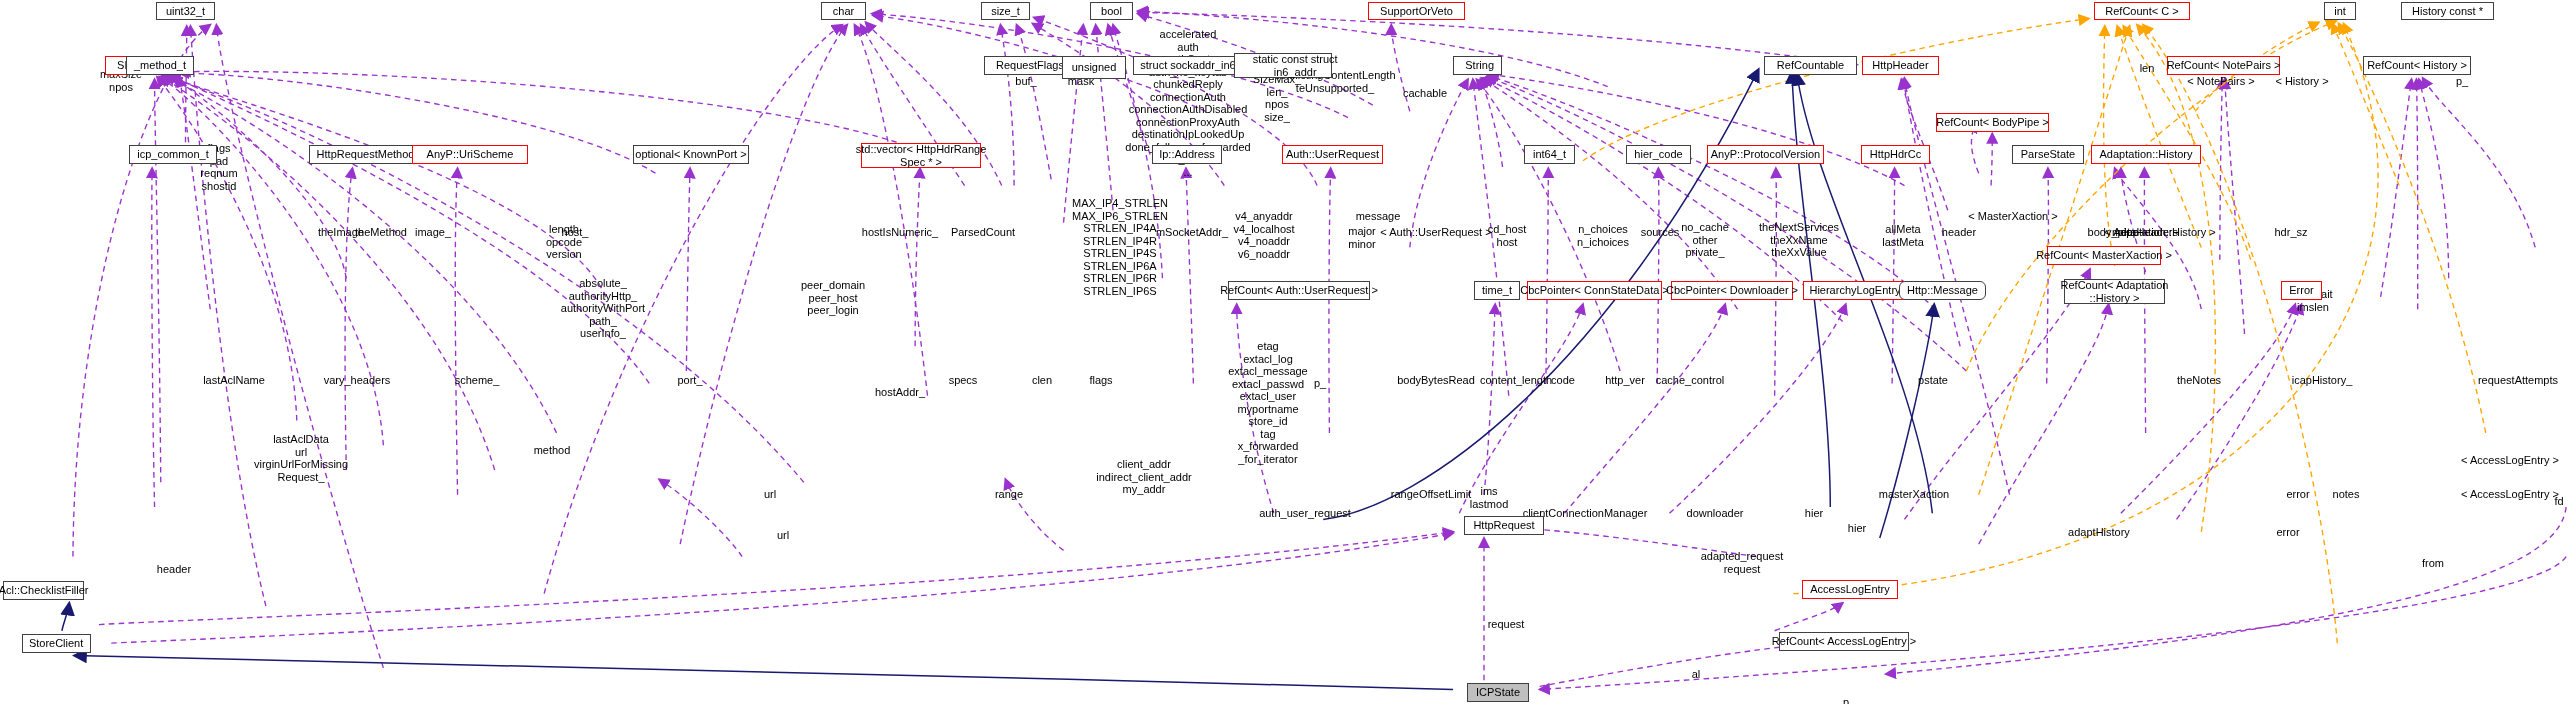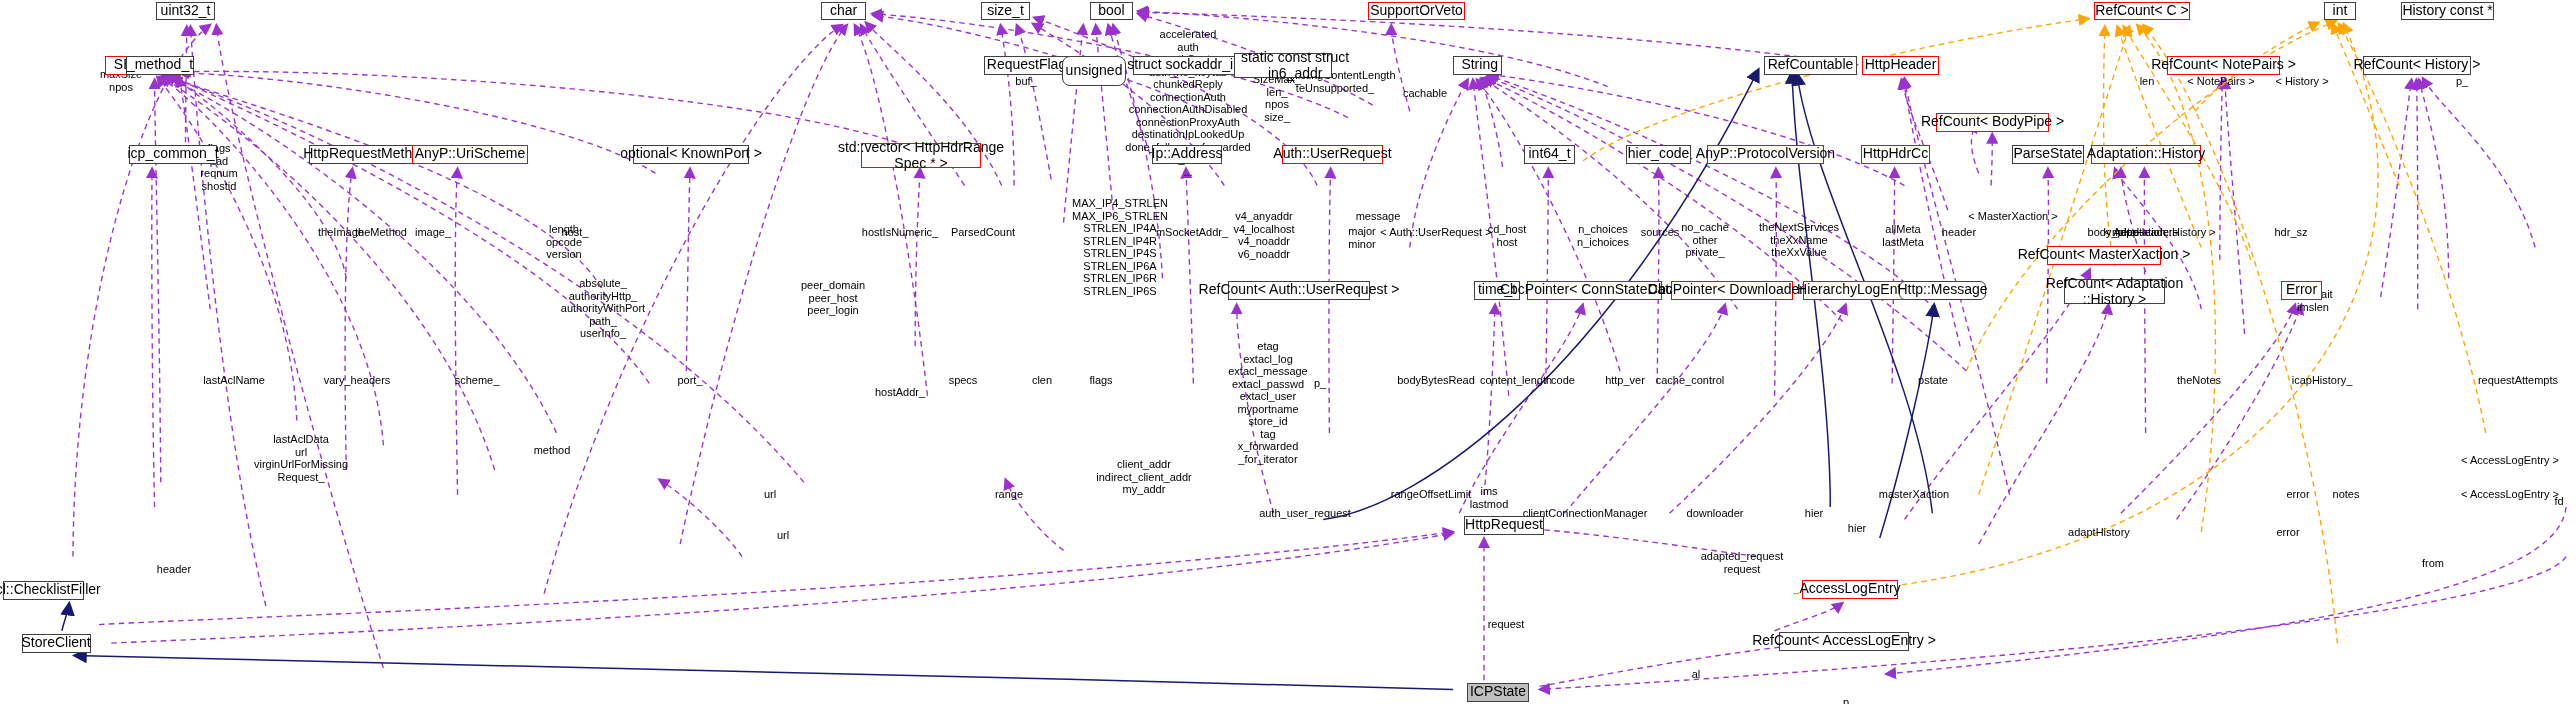--- a/index.html
+++ b/index.html
@@ -11,21 +11,21 @@
     font-family:"Liberation Sans","DejaVu Sans",sans-serif;
     overflow:hidden;
   }
   svg#edges{position:absolute;left:0;top:0;width:2576px;height:705px;}
   .node{
     position:absolute;
     box-sizing:border-box;
     background:#ffffff;
     border:1.2px solid #404040;
     color:#000000;
-    font-size:14px;
+    font-size:11px;
     line-height:1.12;
     display:flex;
     align-items:center;
     justify-content:center;
     text-align:center;
     white-space:pre;
     padding:1.2px 3.7px;
     z-index:5;
   }
   .node.red{border-color:#ff0000;}
@@ -176,21 +176,21 @@
       <div class="node" style="left: 821px; top: 1.9px; width: 45px; height: 18.6px;">char</div>
       <div class="node" style="left: 981px; top: 1.9px; width: 49px; height: 18.6px;">size_t</div>
       <div class="node" style="left: 1090px; top: 1.9px; width: 43px; height: 18.6px;">bool</div>
       <div class="node red" style="left: 1368px; top: 1.9px; width: 97px; height: 18.6px;">SupportOrVeto</div>
       <div class="node red" style="left: 2094px; top: 1.9px; width: 96px; height: 18.6px;">RefCount&lt; C &gt;</div>
       <div class="node" style="left: 2324px; top: 1.9px; width: 32px; height: 18.6px;">int</div>
       <div class="node" style="left: 2401px; top: 1.9px; width: 93px; height: 18.6px;">History const *</div>
       <div class="node red" style="left: 105px; top: 56px; width: 48px; height: 18.6px;">SBuf</div>
       <div class="node" style="left: 126px; top: 56px; width: 68px; height: 18.6px;">_method_t</div>
       <div class="node" style="left: 984px; top: 56px; width: 92px; height: 18.6px;">RequestFlags</div>
-      <div class="node" style="left: 1062px; top: 56px; width: 64px; height: 30px; border-radius: 8px;">unsigned</div>
+      <div class="node" style="left: 1062px; top: 56px; width: 64px; height: 23px;">unsigned</div>
       <div class="node" style="left: 1133px; top: 56px; width: 110px; height: 18.6px;">struct sockaddr_in6</div>
       <div class="node" style="left: 1234px; top: 53px; width: 98px; height: 25px; padding-left: 28px;">static const struct
 in6_addr</div>
       <div class="node" style="left: 1453px; top: 56px; width: 49px; height: 18.6px; padding-left: 8px;">String</div>
       <div class="node" style="left: 1764px; top: 56px; width: 93px; height: 18.6px;">RefCountable</div>
       <div class="node red" style="left: 1862px; top: 56px; width: 77px; height: 18.6px;">HttpHeader</div>
       <div class="node red" style="left: 2167px; top: 56px; width: 113px; height: 18.6px;">RefCount&lt; NotePairs &gt;</div>
       <div class="node" style="left: 2363px; top: 56px; width: 108px; height: 18.6px;">RefCount&lt; History &gt;</div>
       <div class="node" style="left: 129px; top: 145px; width: 88px; height: 18.6px;">icp_common_t</div>
       <div class="node" style="left: 309px; top: 145px; width: 113px; height: 18.6px;">HttpRequestMethod</div>
@@ -295,21 +295,21 @@
 theXxName
 theXxValue</div>
       <div class="lbl" style="left: 1903px; top: 223px;">allMeta
 lastMeta</div>
       <div class="lbl" style="left: 1959px; top: 226px;">header</div>
       <div class="lbl" style="left: 2013px; top: 210px;">&lt; MasterXaction &gt;</div>
       <div class="lbl" style="left: 2145px; top: 226px;">metaHeaders</div>
       <div class="lbl" style="left: 2113px; top: 226px;">body_pipe</div>
       <div class="lbl" style="left: 2160px; top: 226px;">&lt; Adaptation::History &gt;</div>
       <div class="lbl" style="left: 2291px; top: 226px;">hdr_sz</div>
-      <div class="lbl" style="left: 2139px; top: 75px; padding-left: 16px;">len</div>
+      <div class="lbl" style="left: 2139px; top: 62px; padding-left: 16px;">len</div>
       <div class="lbl" style="left: 2221px; top: 75px;">&lt; NotePairs &gt;</div>
       <div class="lbl" style="left: 2302px; top: 75px;">&lt; History &gt;</div>
       <div class="lbl" style="left: 2462px; top: 75px;">p_</div>
       <div class="lbl" style="left: 2313px; top: 288px;">dnsWait
 imslen</div>
       <div class="lbl" style="left: 234px; top: 374px;">lastAclName</div>
       <div class="lbl" style="left: 357px; top: 374px;">vary_headers</div>
       <div class="lbl" style="left: 477px; top: 374px;">scheme_</div>
       <div class="lbl" style="left: 552px; top: 444px;">method</div>
       <div class="lbl" style="left: 301px; top: 433px;">lastAclData

